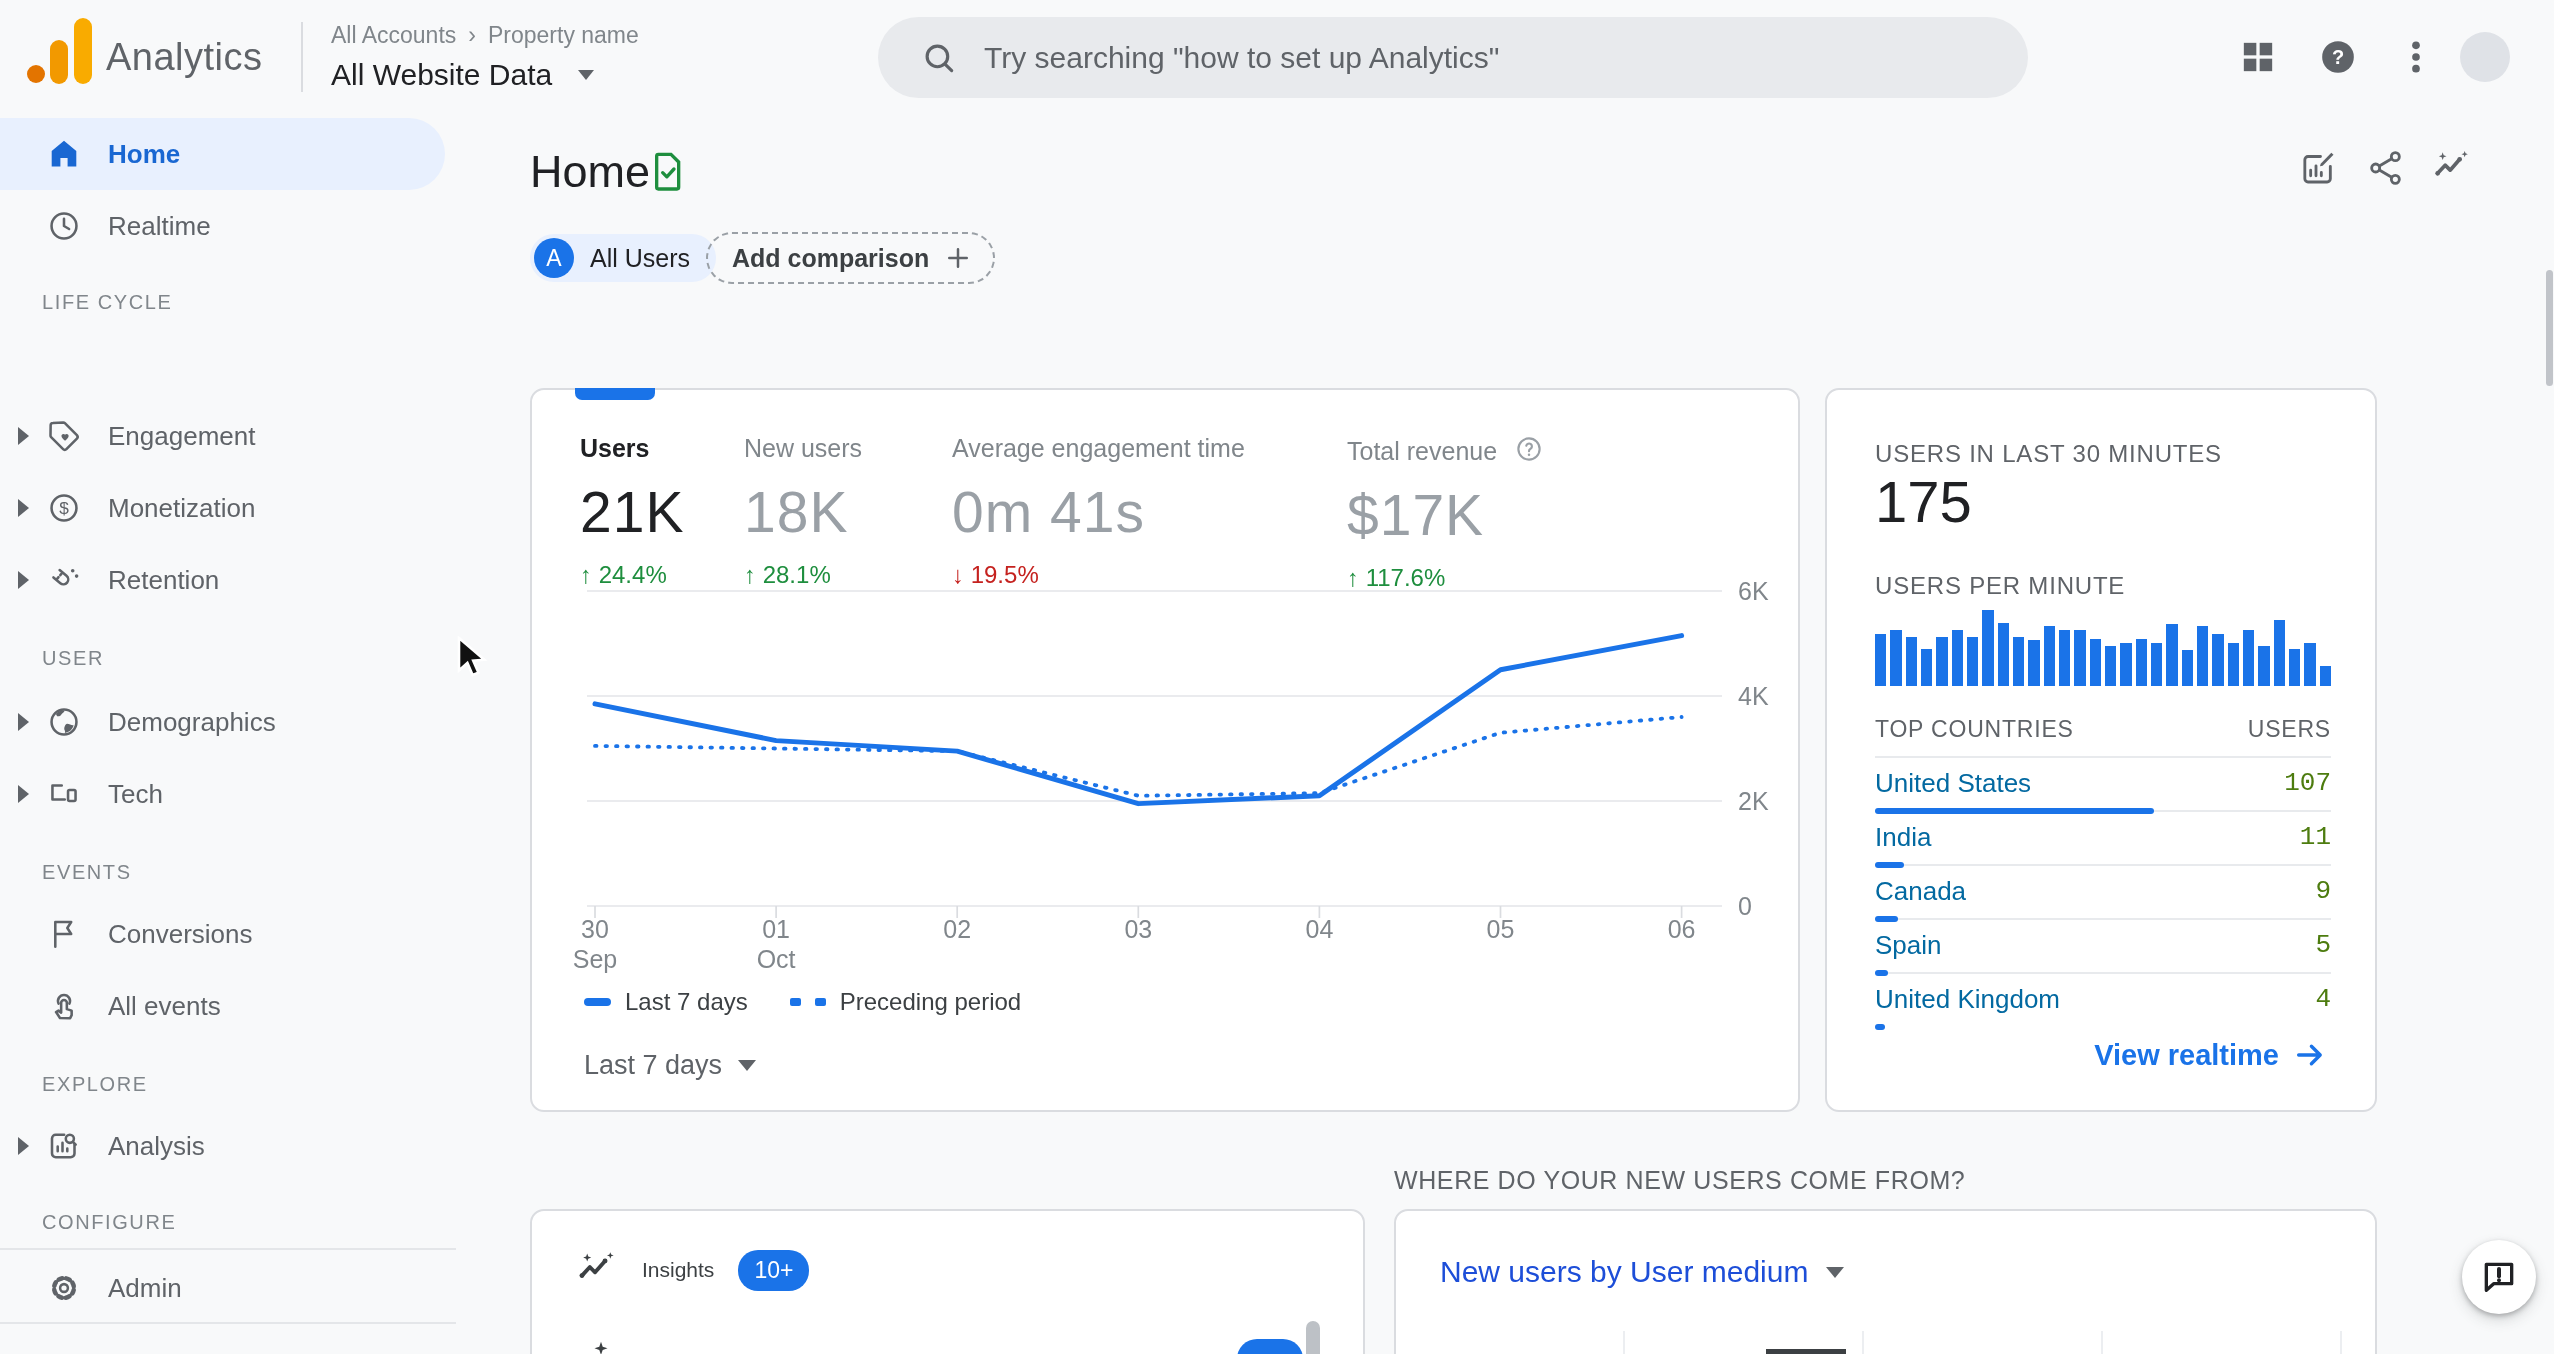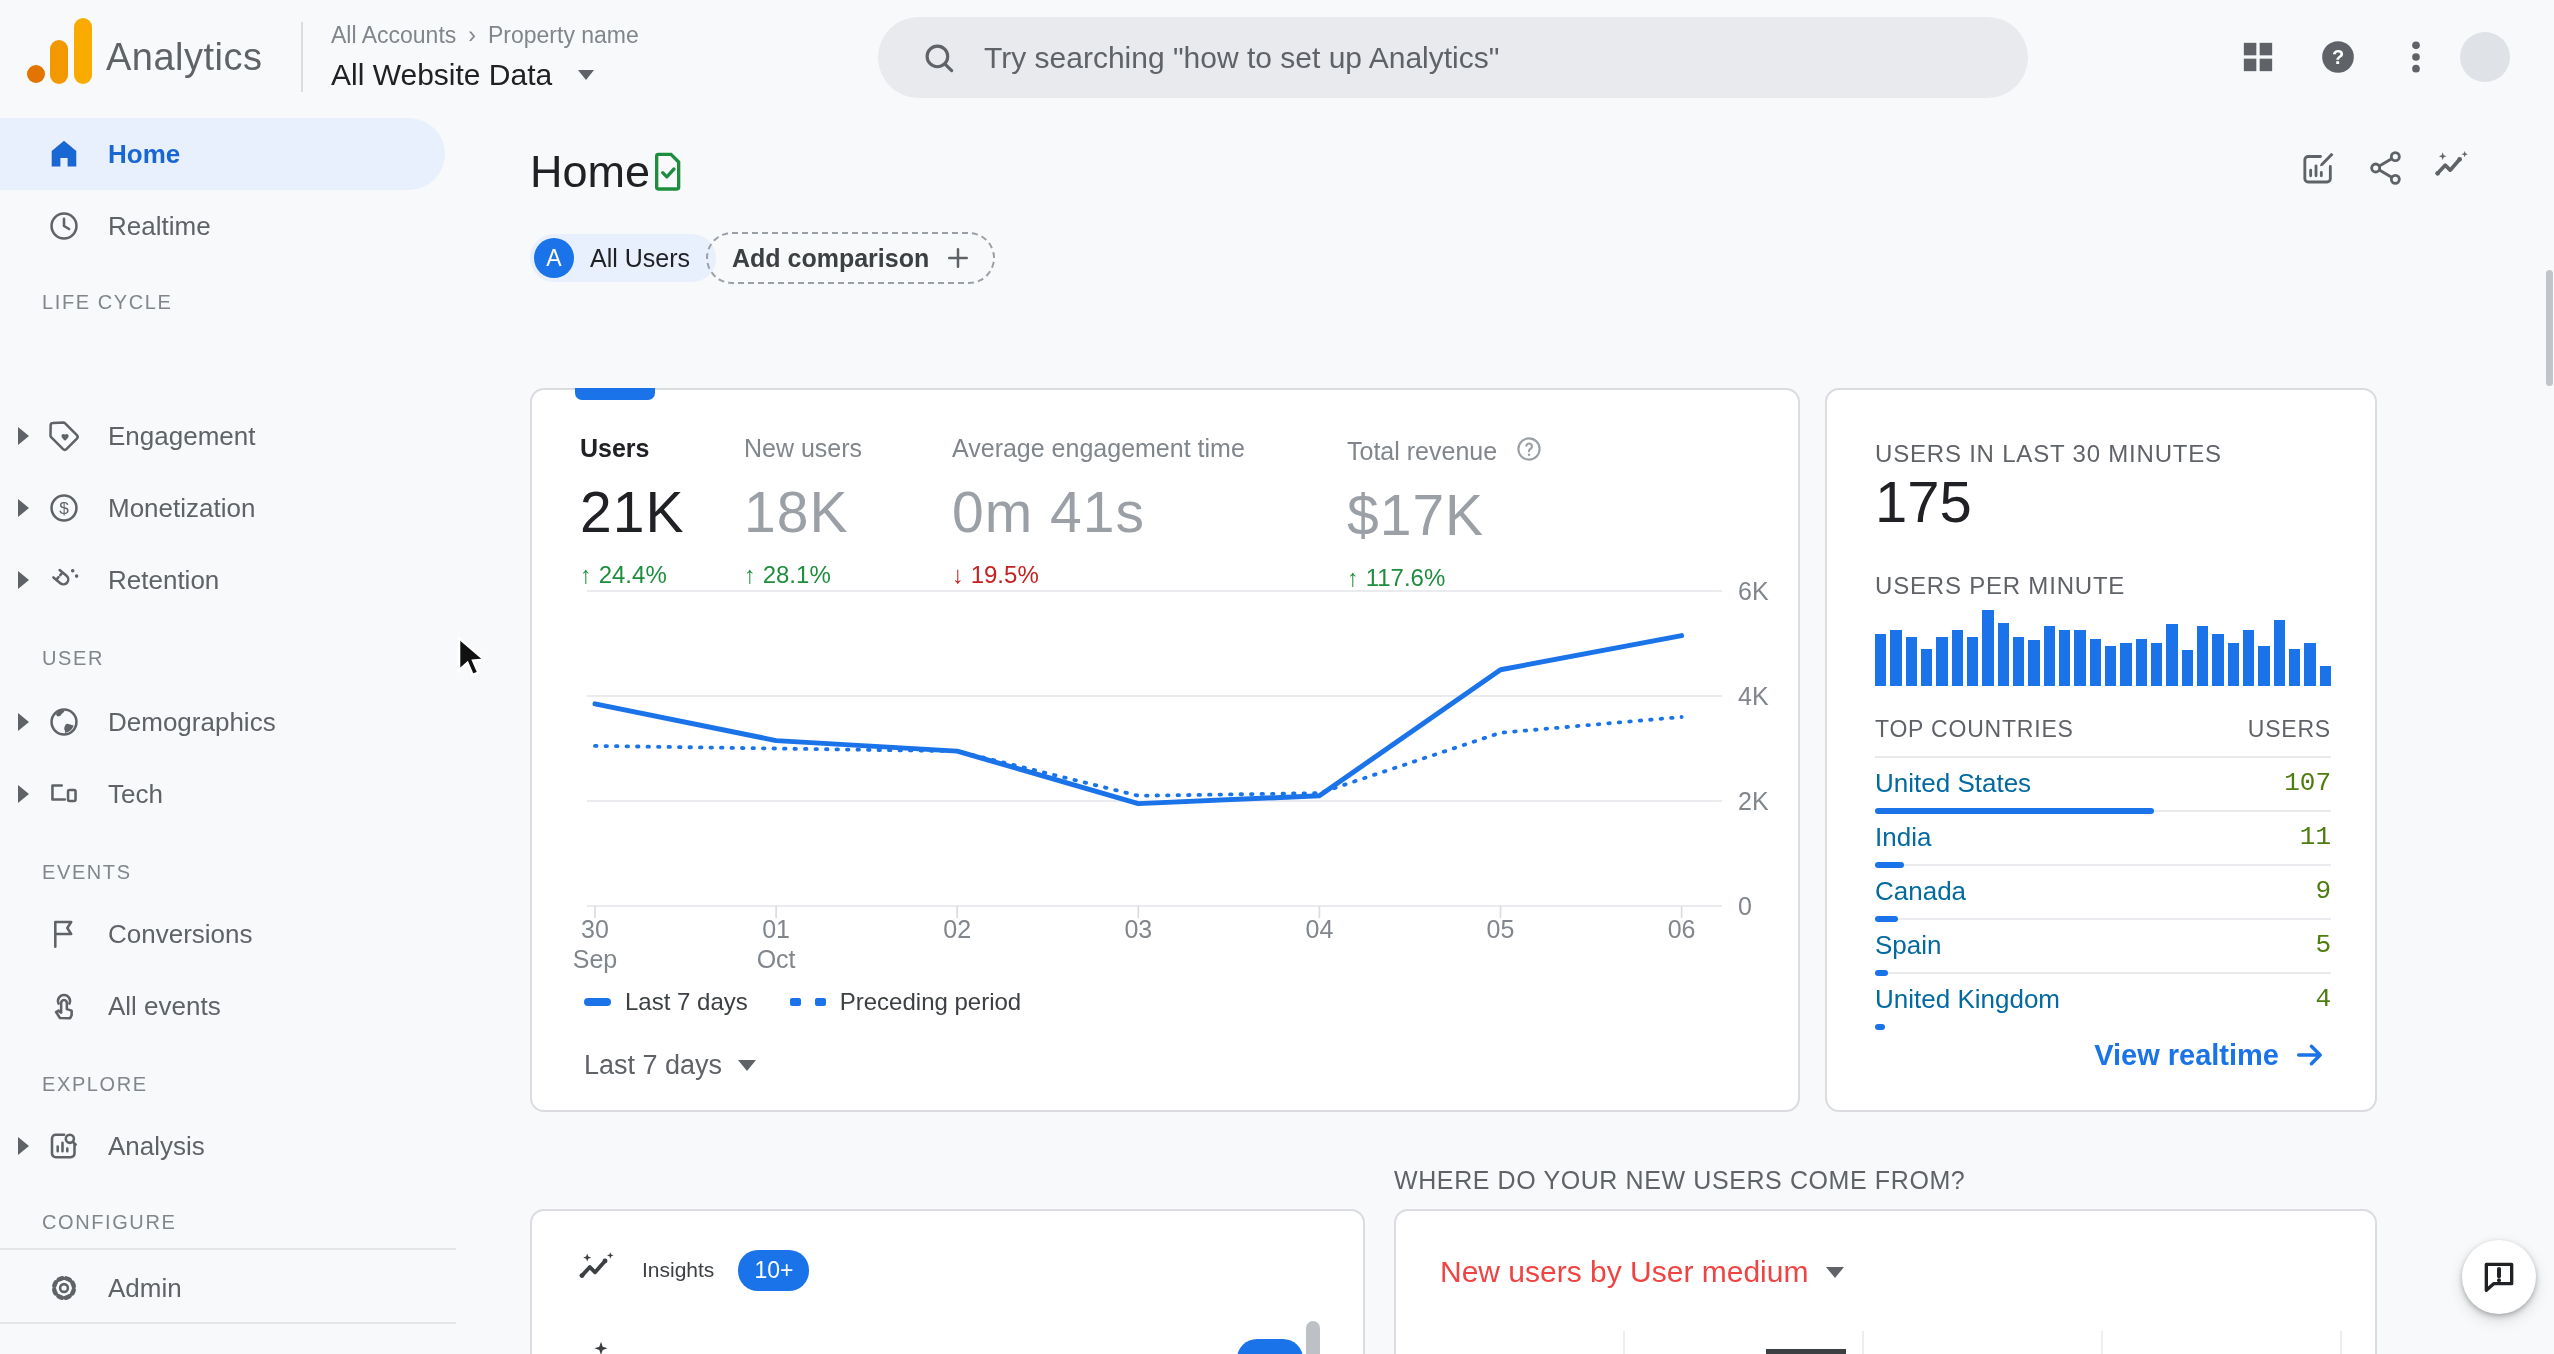--- a/index.html
+++ b/index.html
@@ -82,21 +82,21 @@
 
   
   .sec-title{position:absolute;left:1394px;top:1166px;font-size:25px;color:#5f6368;letter-spacing:.6px;}
   #insights-card{left:530px;top:1209px;width:835px;height:220px;}
   .ins-head{position:absolute;left:44px;top:38px;display:flex;align-items:center;gap:24px;}
   .ins-title{font-size:21px;color:#3c4043;}
   .ins-badge{background:#1a73e8;color:#fff;font-size:23px;border-radius:20px;padding:7px 16px;}
   .ins-scroll{position:absolute;left:774px;top:110px;width:14px;height:110px;background:#bdc1c6;border-radius:7px;}
   .ins-pill{position:absolute;left:705px;top:128px;width:66px;height:40px;background:#1a73e8;border-radius:20px;}
   #nu-card{left:1394px;top:1209px;width:983px;height:220px;}
-  .nu-title{position:absolute;left:44px;top:44px;display:flex;align-items:center;gap:18px;font-size:30px;color:#ef4444;cursor:pointer;}
+  .nu-title{position:absolute;left:44px;top:44px;display:flex;align-items:center;gap:18px;font-size:30px;color:#1d4ed8;cursor:pointer;}
   .nu-grid{position:absolute;top:120px;width:2px;height:100px;background:#eceef1;}
   .nu-bar{position:absolute;left:370px;top:138px;width:80px;height:10px;background:#3c4043;}
 
   .chat-fab{position:absolute;left:2462px;top:1240px;width:74px;height:74px;border-radius:50%;background:#fff;
             box-shadow:0 2px 5px rgba(60,64,67,.35),0 6px 14px rgba(60,64,67,.18);
             display:flex;align-items:center;justify-content:center;cursor:pointer;}
   .pg-scroll{position:absolute;left:2546px;top:270px;width:7px;height:116px;background:#c1c4c9;border-radius:4px;}
 </style>
 </head>
 <body>

